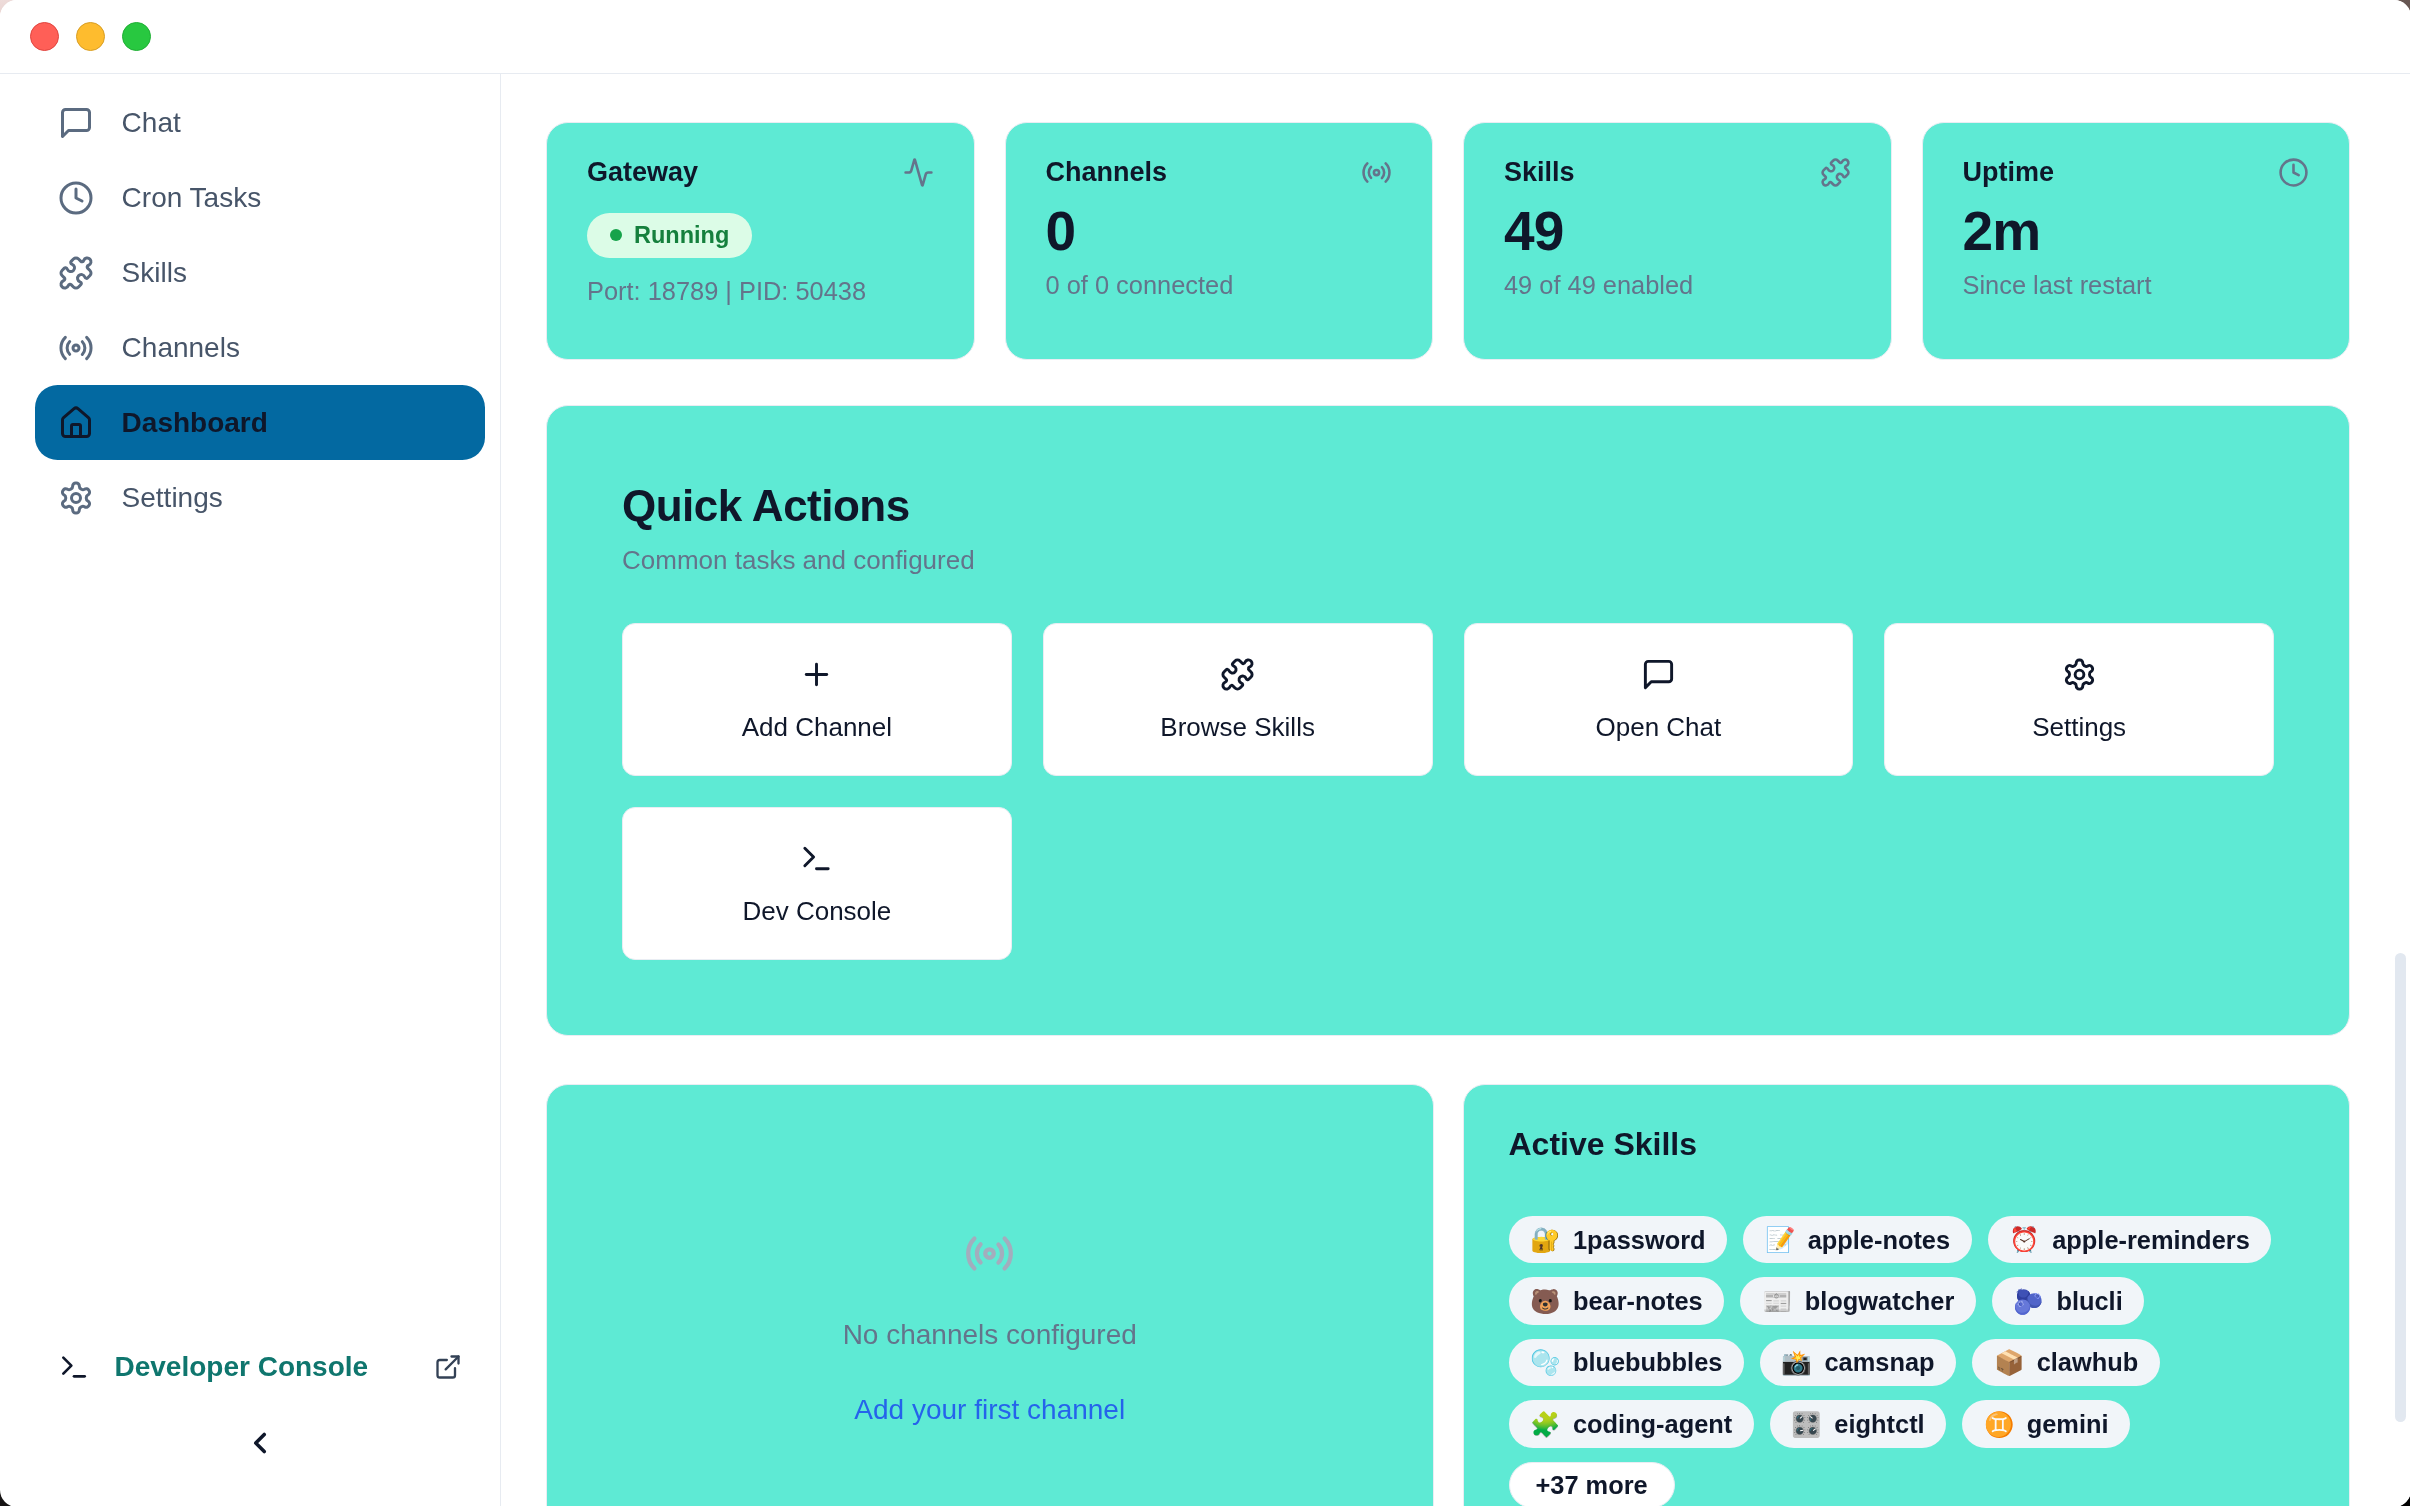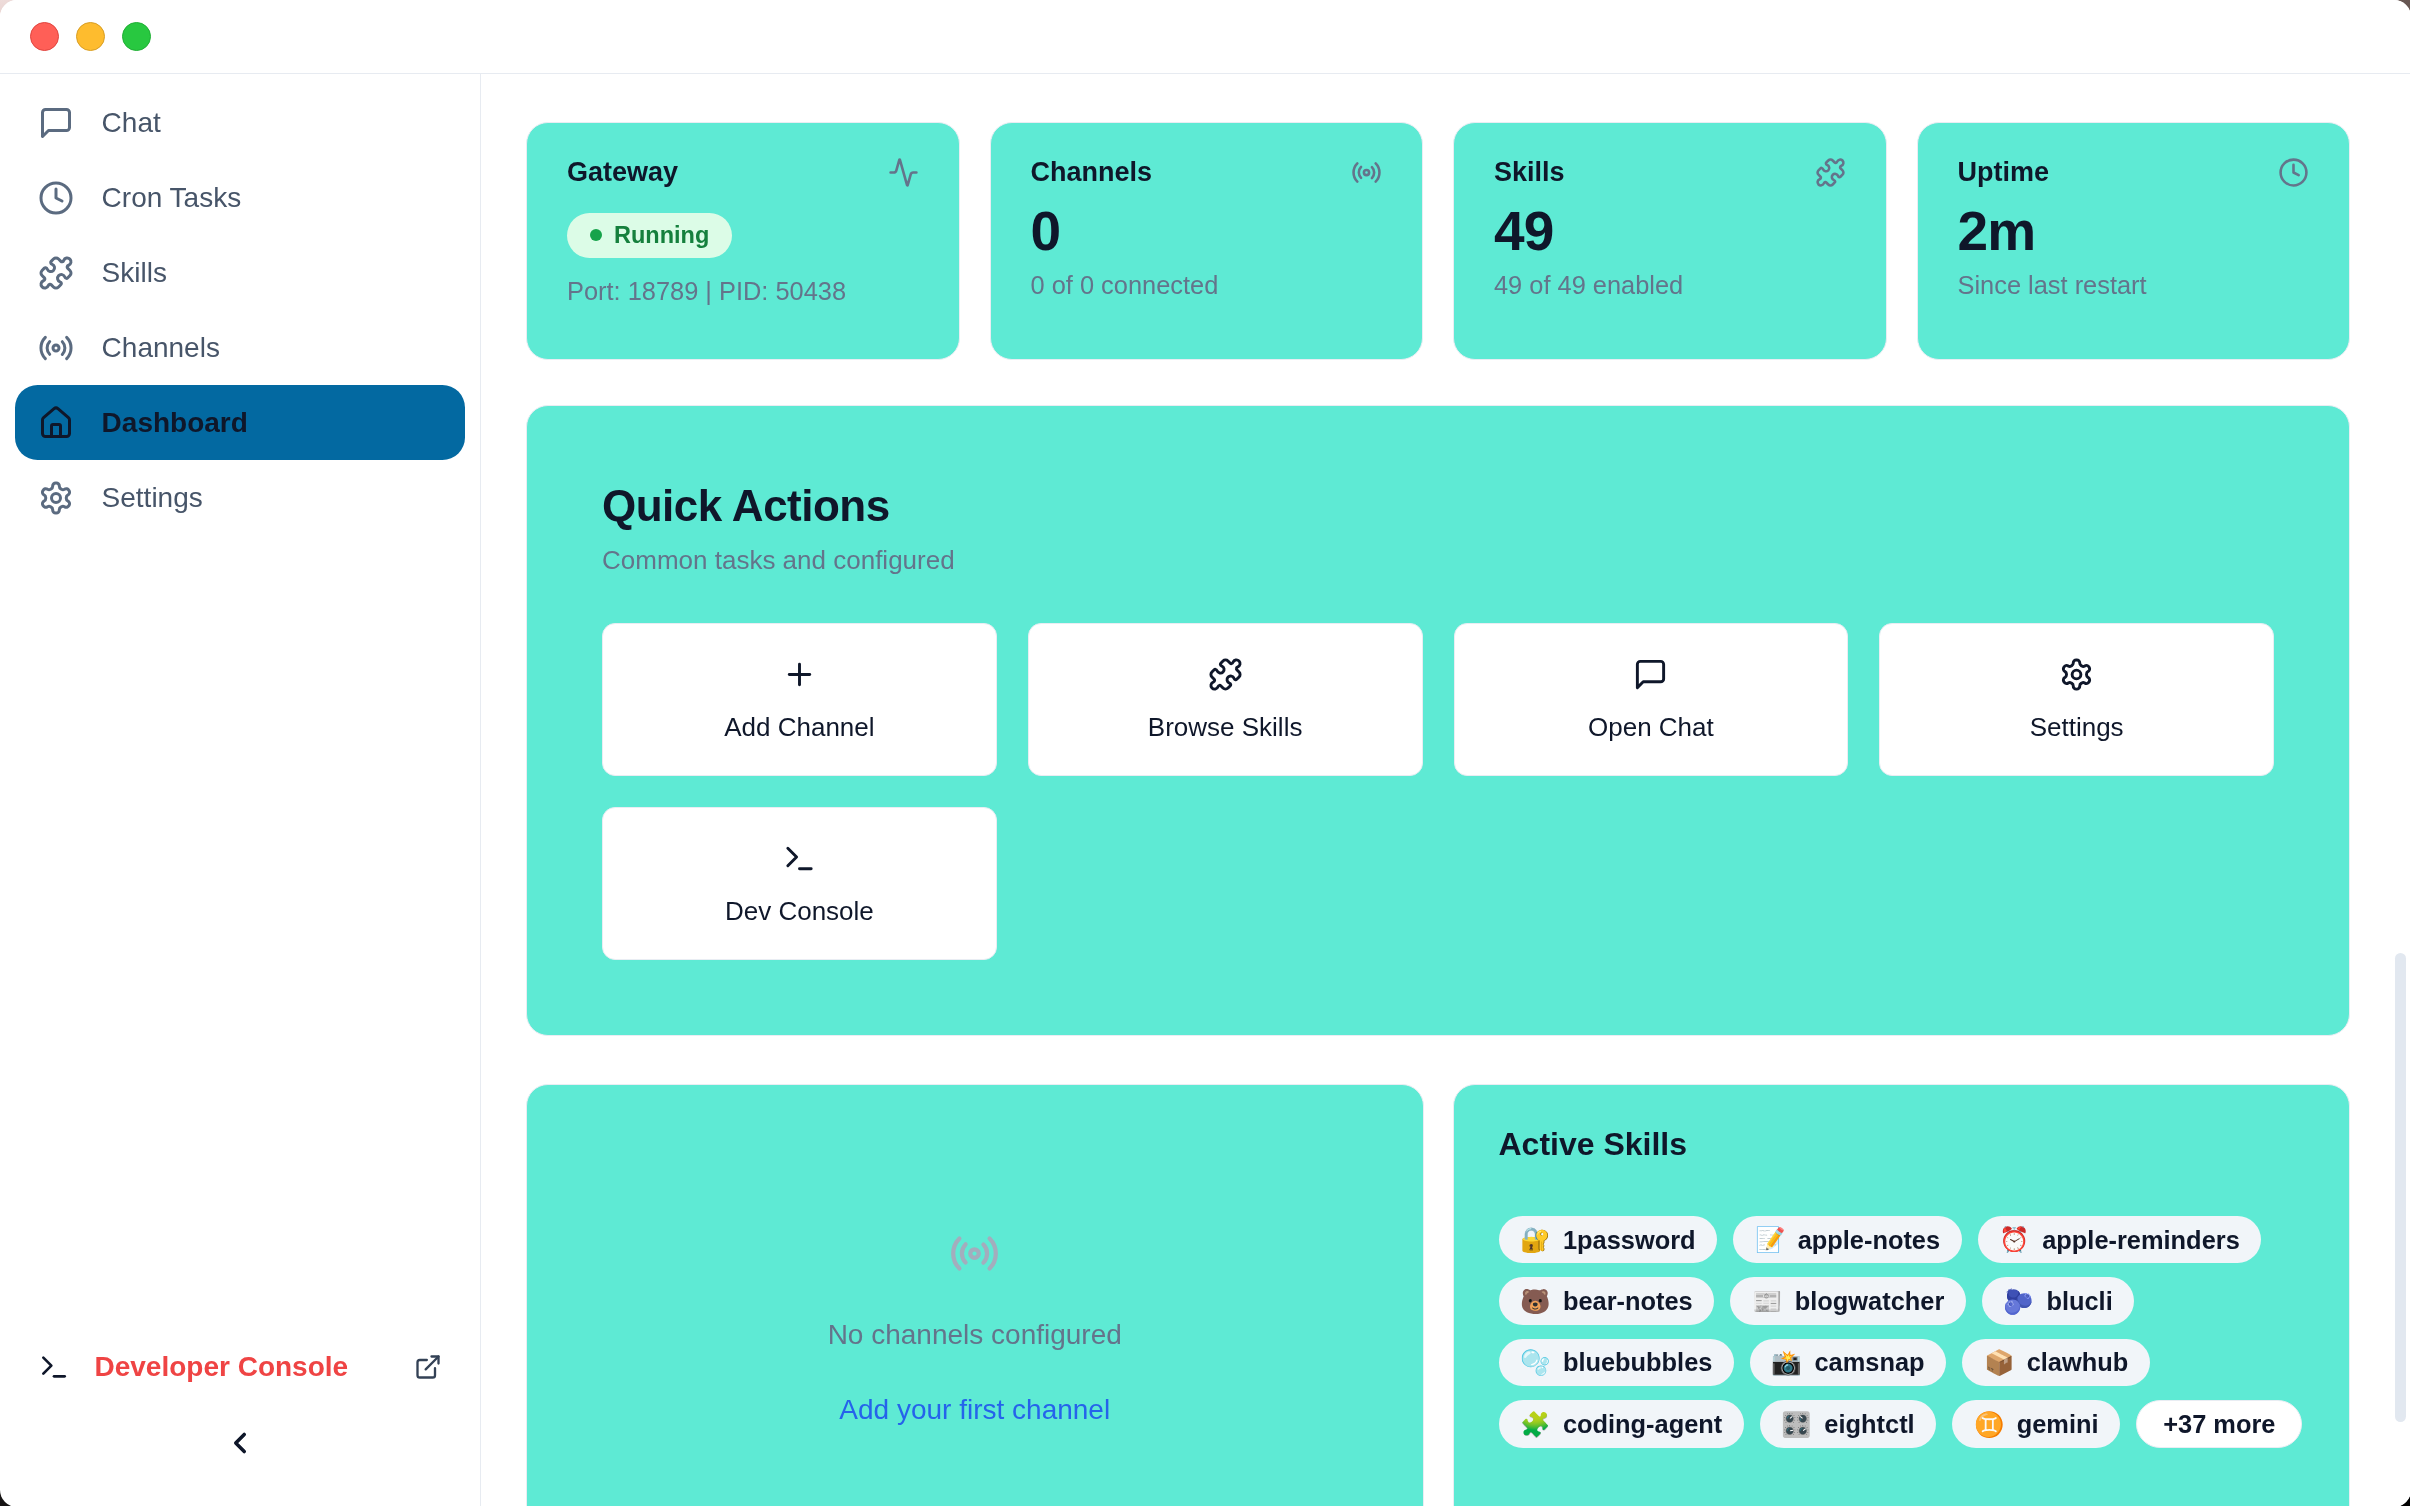--- a/index.html
+++ b/index.html
@@ -9,30 +9,30 @@
   .window{position:absolute;inset:0;background:#fff;border-radius:17px;overflow:hidden;
     display:flex;flex-direction:column;}
   
   .titlebar{height:73px;flex:none;border-bottom:0.9px solid #e7ebf1;display:flex;align-items:center;
     padding-left:30px;gap:17px;background:#fff;}
   .tl{width:27px;height:27px;border-radius:50%;}
   .tl.red{background:#ff5f57;border:0.9px solid #e0443e;}
   .tl.yellow{background:#febc2e;border:0.9px solid #d89e24;}
   .tl.green{background:#28c840;border:0.9px solid #1faf34;}
   
-  .app{flex:1;display:flex;min-height:0;}
+  .app{flex:1;display:flex;min-height:0;margin-left:20px;}
   .sidebar{width:481px;flex:none;border-right:0.9px solid #e7ebf1;display:flex;flex-direction:column;
     padding-top:11.3px;box-sizing:border-box;}
   .nav-item{height:75px;margin:0 15px;padding:0 22.6px;border-radius:22.6px;display:flex;align-items:center;
     gap:28px;color:#475569;font-size:28px;cursor:default;}
   .nav-item svg{width:36px;height:36px;flex:none;color:#5b6b80;}
   .nav-item.active{background:#0369a1;color:#0f172a;font-weight:700;}
   .nav-item.active svg{color:#0f172a;}
   .sidebar-footer{margin-top:auto;padding-bottom:19px;}
-  .dev-console{display:flex;align-items:center;gap:24.5px;height:62px;padding:0 38px;color:#ef4444;
+  .dev-console{display:flex;align-items:center;gap:24.5px;height:62px;padding:0 38px;color:#0f766e;
     font-size:28px;font-weight:700;}
   .dev-console .term{width:32px;height:32px;color:#0f172a;flex:none;}
   .dev-console .label{flex:1;}
   .dev-console .ext{width:28px;height:28px;color:#334155;flex:none;}
   .collapse{height:90px;display:flex;align-items:center;justify-content:center;}
   .collapse svg{width:34px;height:34px;color:#0f172a;}
   
   .main{flex:1;min-width:0;padding:48px 61px 0 45px;overflow:hidden;background:#fff;}
   .stats{display:grid;grid-template-columns:repeat(4,1fr);gap:30px;}
   .card{border:1.9px solid #e9edf3;border-radius:22px;background:#5eead4;box-sizing:border-box;}

